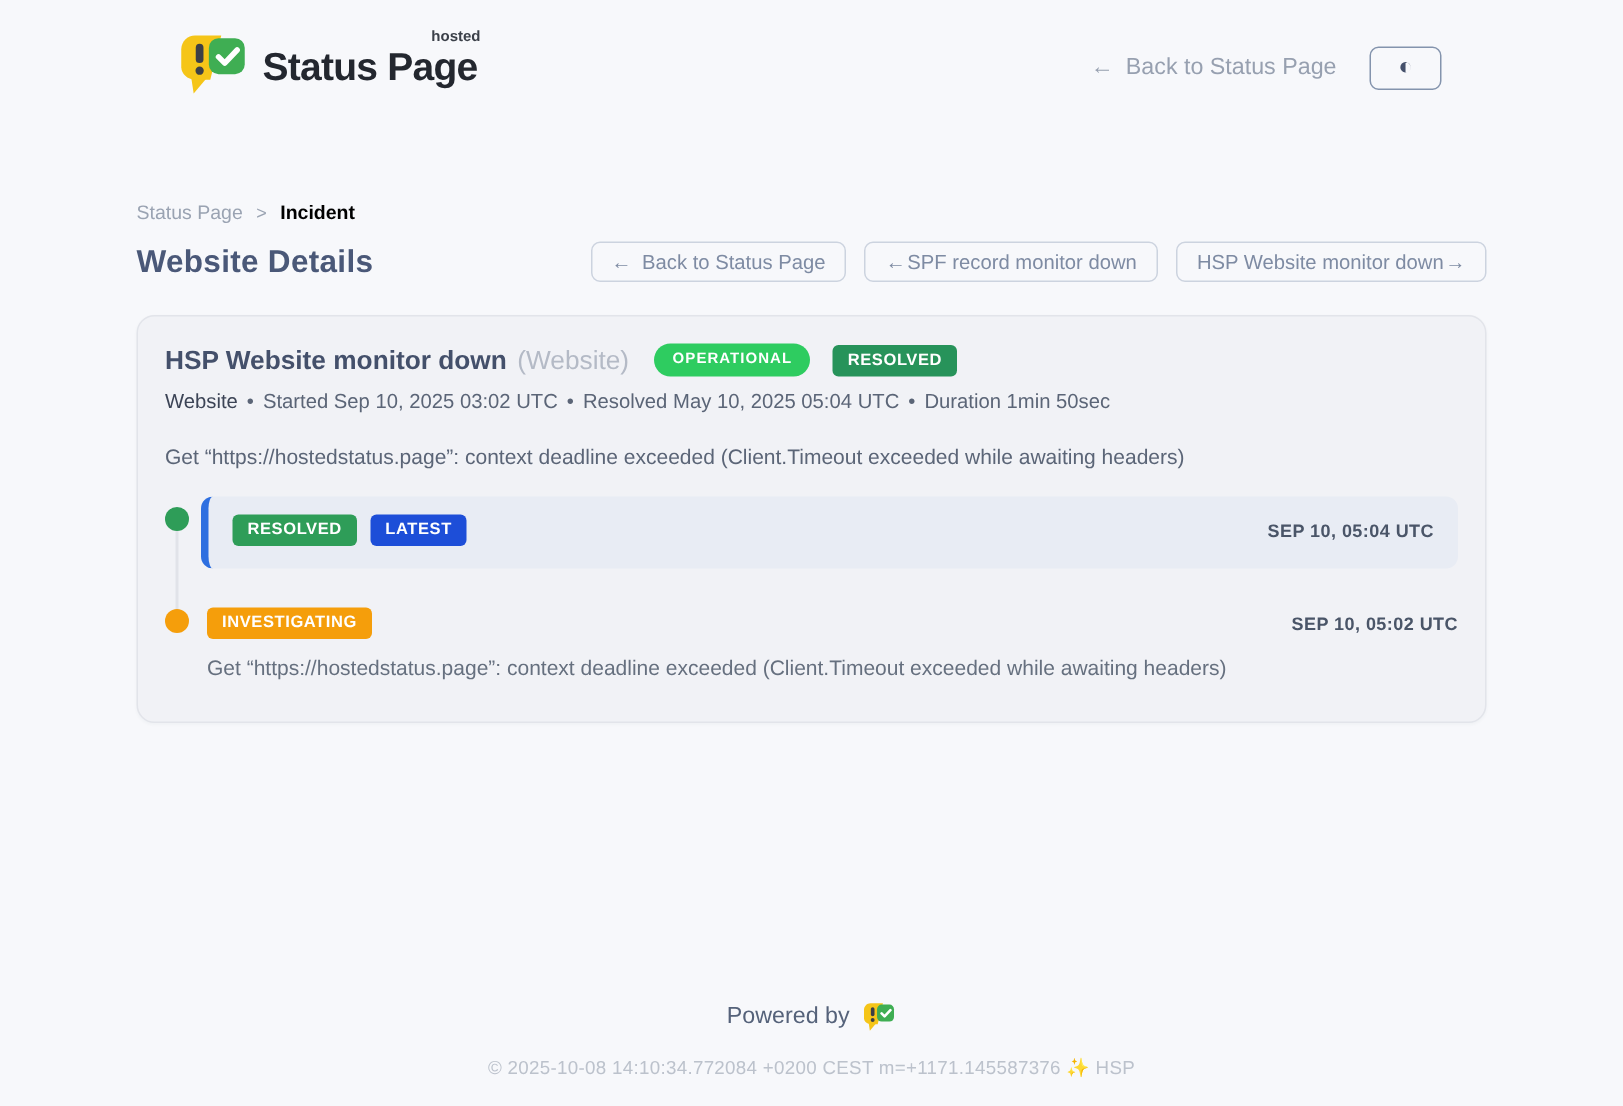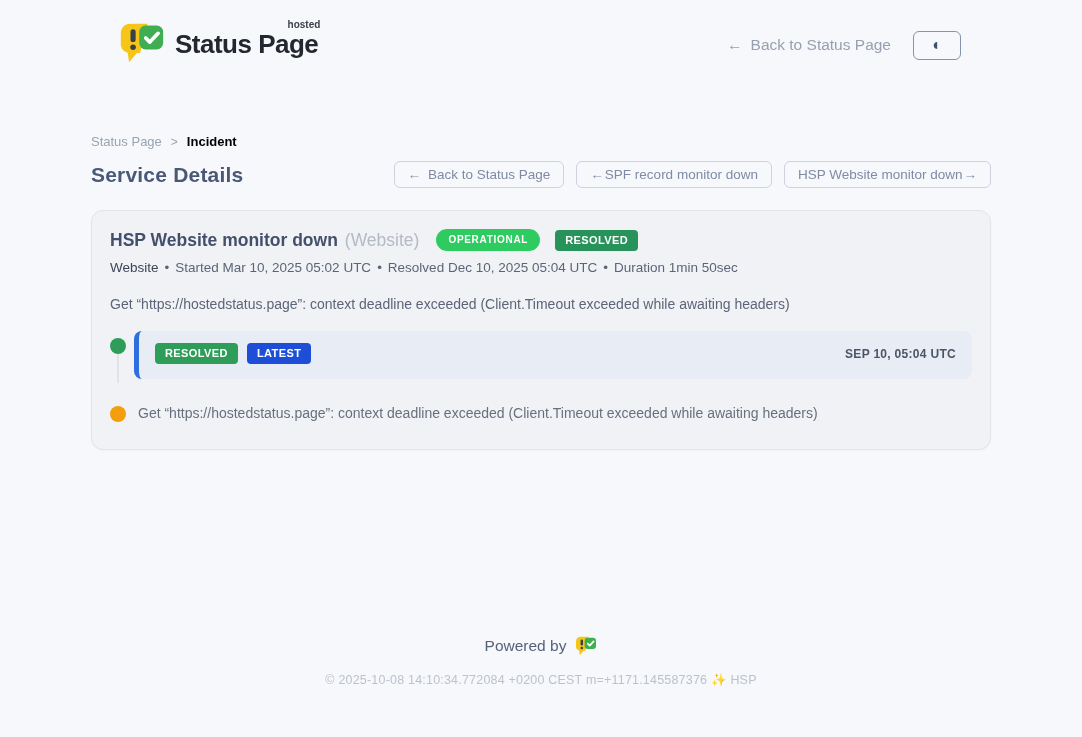--- a/index.html
+++ b/index.html
@@ -115,21 +115,21 @@
 
 <div class="main">
 
   <div class="breadcrumb">
     <span class="crumb-root">Status Page</span>
     <span class="crumb-sep">&gt;</span>
     <span class="crumb-current">Incident</span>
   </div>
 
   <div class="title-row">
-    <h1 class="page-title">Service Details</h1>
+    <h1 class="page-title">Website Details</h1>
     <div class="nav-buttons">
       <button class="nav-btn">
         <span class="arrow">←</span>
         <span>Back to Status Page</span>
       </button>
       <button class="nav-btn" style="gap:1px;">
         <span class="arrow">←</span>
         <span>SPF record monitor down</span>
       </button>
       <button class="nav-btn" style="gap:1px;">
@@ -143,23 +143,23 @@
     <div class="card-title-row">
       <span class="incident-title">HSP Website monitor down</span>
       <span class="incident-component">(Website)</span>
       <span class="badge badge-pill" style="background-color: rgb(46, 204, 96); text-align: right;">OPERATIONAL</span>
       <span class="badge badge-rect" style="background-color: rgb(39, 147, 90);">RESOLVED</span>
     </div>
 
     <div class="meta-line">
       <span class="meta-component">Website</span>
       <span class="meta-dot">•</span>
-      <span>Started Mar 10, 2025 05:02 UTC</span>
+      <span>Started Sep 10, 2025 03:02 UTC</span>
       <span class="meta-dot">•</span>
-      <span>Resolved Dec 10, 2025 05:04 UTC</span>
+      <span>Resolved May 10, 2025 05:04 UTC</span>
       <span class="meta-dot">•</span>
       <span>Duration 1min 50sec</span>
     </div>
 
     <div class="incident-desc">Get “https://hostedstatus.page”: context deadline exceeded (Client.Timeout exceeded while awaiting headers)</div>
 
     <div class="timeline">
       <div class="tl-line"></div>
 
       <div class="tl-entry tl-entry-1">
@@ -171,20 +171,26 @@
               <span class="tl-badge" style="background-color: #1d4ed8;">LATEST</span>
             </div>
             <span class="tl-time">SEP 10, 05:04 UTC</span>
           </div>
         </div>
       </div>
 
       <div class="tl-entry tl-entry-2">
         <span class="tl-dot" style="background-color: rgb(245, 158, 11);"></span>
         <div class="tl-plain">
+          <div class="tl-head">
+            <div class="tl-badges">
+              <span class="tl-badge" style="background-color: rgb(245, 158, 11);">INVESTIGATING</span>
+            </div>
+            <span class="tl-time">SEP 10, 05:02 UTC</span>
+          </div>
           <div class="tl-msg">Get “https://hostedstatus.page”: context deadline exceeded (Client.Timeout exceeded while awaiting headers)</div>
         </div>
       </div>
 
     </div>
   </div>
 
   <div class="footer">
     <a class="powered">
       <span>Powered by</span>

